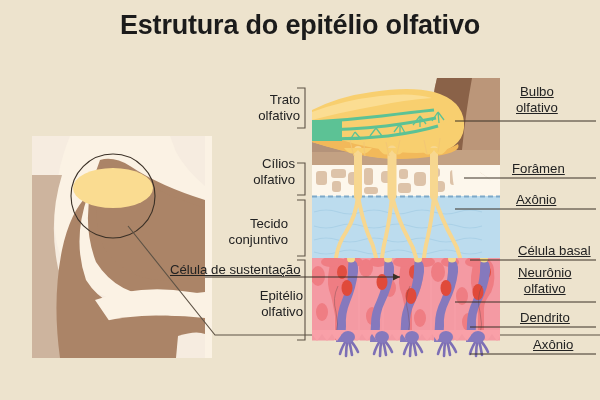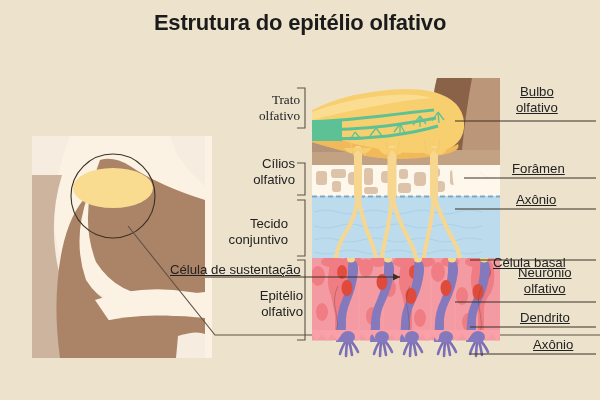--- a/index.html
+++ b/index.html
@@ -6,21 +6,21 @@
   body{
     width:600px;height:400px;overflow:hidden;
     background:#ede3cd;
     font-family:"Liberation Sans", sans-serif;
     position:relative;
   }
   #stage{position:absolute;inset:0;width:600px;height:400px;}
   #svgroot{position:absolute;left:0;top:0;}
   .ttl{
     position:absolute;left:0;top:10px;width:600px;text-align:center;
-    font-size:22px;font-weight:bold;color:#1b1b1b;letter-spacing:-0.2px;
+    font-size:27px;font-weight:bold;color:#1b1b1b;letter-spacing:-0.2px;
   }
   .lbl{position:absolute;color:#222;font-size:13.2px;line-height:15.5px;}
   .lbl.r{text-align:right;}
   .lbl.l{text-align:center;text-decoration:underline;}
 </style>
 </head>
 <body>
 
 <div id="stage">
 
@@ -298,21 +298,21 @@
         <line x1="470" y1="354" x2="596" y2="354"></line>
       </g>
 
     <g>
       <line id="sustLine" stroke="#3a3026" stroke-width="1" x1="205" y1="277" x2="400" y2="277"></line>
       <polygon id="sustArrow" fill="#3a3026" points="400,277 393,273.5 393,280.5"></polygon>
     </g>
   </svg>
 
   <div id="labelLayer">
-      <div class="lbl r" style="right: 300px; top: 92px; font-family: Liberation Serif, serif;">
+      <div class="lbl r" style="right: 300px; top: 92px;">
         <div>Trato</div>
         <div>olfativo</div>
       </div>
       <div class="lbl r" style="right: 305px; top: 156px;">
         <div>Cílios</div>
         <div>olfativo</div>
       </div>
       <div class="lbl r" style="right: 312px; top: 216px;">
         <div>Tecido</div>
         <div>conjuntivo</div>
@@ -324,21 +324,21 @@
       <div class="lbl l" style="left: 516px; top: 84px;">
         <div>Bulbo</div>
         <div>olfativo</div>
       </div>
       <div class="lbl l" style="left: 512px; top: 161px;">
         <div>Forâmen</div>
       </div>
       <div class="lbl l" style="left: 516px; top: 192px;">
         <div>Axônio</div>
       </div>
-      <div class="lbl l" style="left: 493px; top: 243px; margin-top: 12px;">
+      <div class="lbl l" style="left: 518px; top: 243px;">
         <div>Célula basal</div>
       </div>
       <div class="lbl l" style="left: 518px; top: 265px;">
         <div>Neurônio</div>
         <div>olfativo</div>
       </div>
       <div class="lbl l" style="left: 520px; top: 310px;">
         <div>Dendrito</div>
       </div>
       <div class="lbl l" style="left: 533px; top: 337px;">

